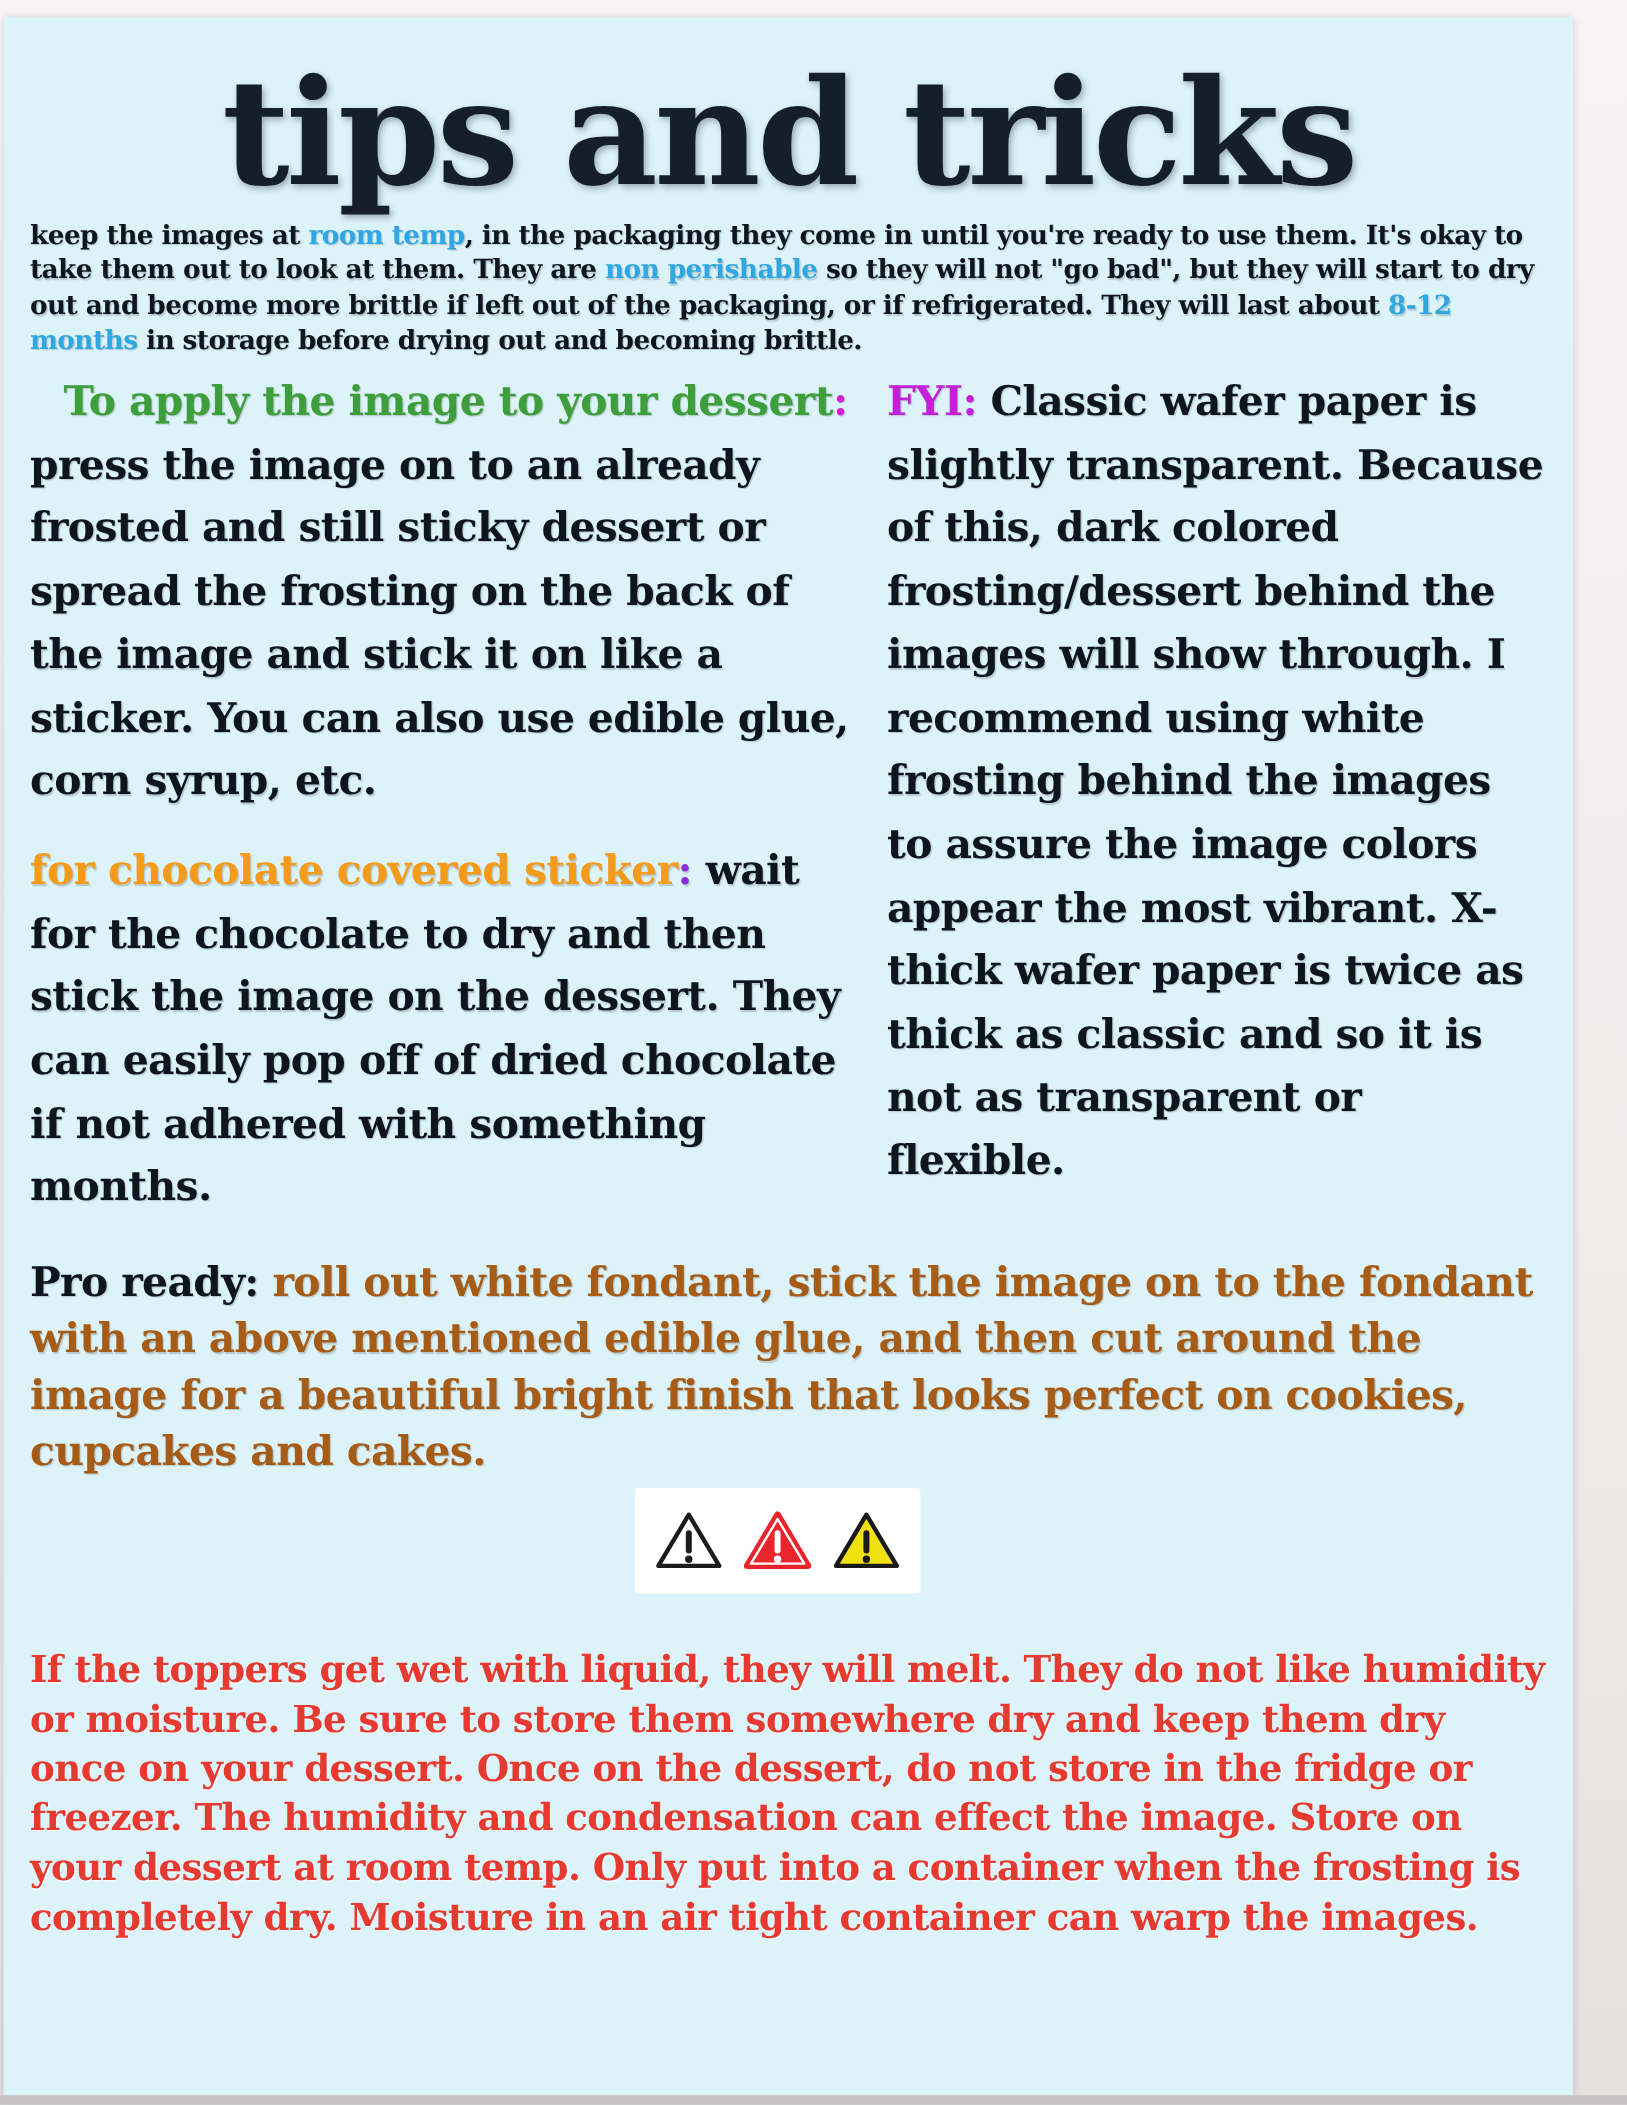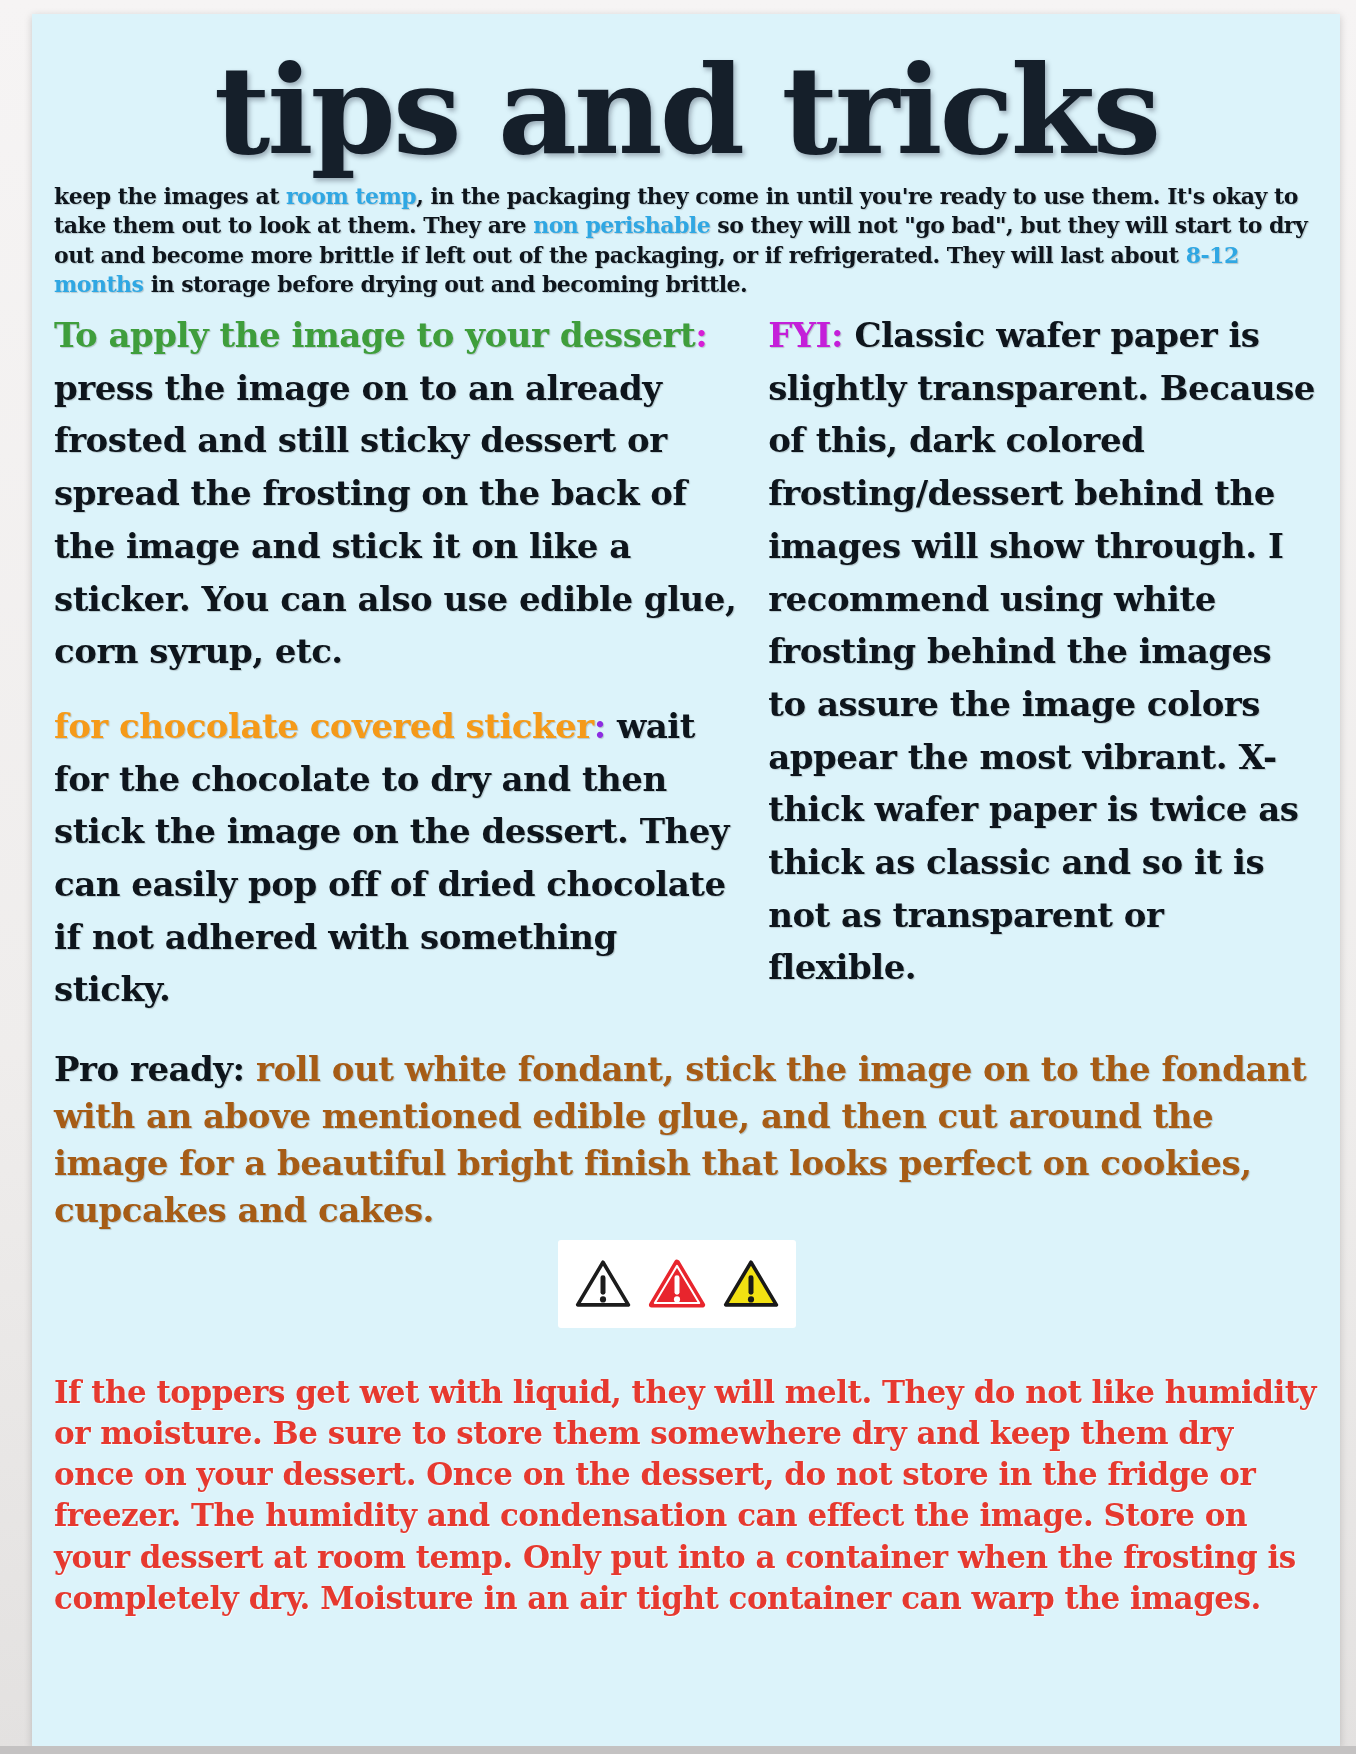--- a/index.html
+++ b/index.html
@@ -10,21 +10,21 @@
   }
   *{margin:0;padding:0;box-sizing:border-box;}
   html,body{width:1356px;height:1754px;}
   body{
     font-family:"DejaVu Serif","Liberation Serif",serif;
     background:linear-gradient(180deg,#f6f4f4 0%,#efedec 60%,#e3e1e0 100%);
     position:relative;overflow:hidden;
   }
   .page{position:absolute;inset:0;}
   .card{
-    position:absolute;left:32px;top:14px;width:1308px;height:1733px;
+    position:absolute;left:3px;top:14px;width:1308px;height:1733px;
     background:var(--card_bg);
     box-shadow:0 2px 8px rgba(0,0,0,0.18);
     padding:0 22px;overflow:hidden;
   }
   .bottom-strip{position:absolute;left:0;top:1746px;width:100%;height:8px;background:var(--strip);}
   .title{
     font-size:122px;font-weight:bold;color:var(--title);text-align:center;
     letter-spacing:-3px;line-height:1.05;margin-top:32px;
     text-shadow:2px 3px 5px rgba(25,35,55,0.35);
   }
@@ -32,21 +32,21 @@
   .intro{
     font-size:22px;line-height:1.33;color:var(--body);
     letter-spacing:-0.5px;margin-top:8px;
     text-shadow:1px 1px 1px rgba(0,0,0,0.18);
   }
   .columns{display:flex;justify-content:space-between;margin-top:10px;}
   .col{font-size:34px;line-height:1.55;letter-spacing:-0.5px;
        text-shadow:1px 1px 1px rgba(0,0,0,0.18);}
   .col.left{width:54%;}
   .col.right{width:43.5%;}
-  .heading-line{display:block;white-space:nowrap;}
+  .heading-line{display:block;white-space:nowrap;margin-left:28px;}
   .block{color:var(--body);}
   .block.choc{margin-top:22px;}
   .pro{
     font-size:34px;line-height:1.38;letter-spacing:-0.5px;margin-top:30px;
     color:var(--body);text-shadow:1px 1px 1px rgba(0,0,0,0.18);
   }
   .warnbox{
     width:238px;height:88px;background:var(--white);border-radius:3px;
     margin:6px 0 0 504px;display:flex;align-items:center;justify-content:center;gap:16px;
   }
@@ -70,21 +70,21 @@
 <div class="page">
   <div class="card">
 
     <h1 class="title">tips and tricks</h1>
 
     <p class="intro"><span class="c-body">keep the images at </span><span class="c-blue">room temp</span><span class="c-body">, in the packaging they come in until you're ready to use them. It's okay to take them out to look at them. They are </span><span class="c-blue">non perishable</span><span class="c-body"> so they will not "go bad", but they will start to dry out and become more brittle if left out of the packaging, or if refrigerated. They will last about </span><span class="c-blue">8-12 months</span><span class="c-body"> in storage before drying out and becoming brittle.</span></p>
 
     <div class="columns">
       <div class="col left">
         <p class="block"><span class="heading-line"><span class="c-green">To apply the image to your dessert</span><span class="c-magenta">:</span></span><span class="c-body">press the image on to an already frosted and still sticky dessert or spread the frosting on the back of the image and stick it on like a sticker. You can also use edible glue, corn syrup, etc.</span></p>
-        <p class="block choc"><span class="c-orange">for chocolate covered sticker</span><span class="c-purple">:</span><span class="c-body"> wait for the chocolate to dry and then stick the image on the dessert. They can easily pop off of dried chocolate if not adhered with something sticky.</span></p>
+        <p class="block choc"><span class="c-orange">for chocolate covered sticker</span><span class="c-purple">:</span><span class="c-body"> wait for the chocolate to dry and then stick the image on the dessert. They can easily pop off of dried chocolate if not adhered with something months.</span></p>
       </div>
       <div class="col right">
         <p class="block"><span class="c-fyi">FYI:</span><span class="c-body"> Classic wafer paper is slightly transparent. Because of this, dark colored frosting/dessert behind the images will show through. I recommend using white frosting behind the images to assure the image colors appear the most vibrant. X-thick wafer paper is twice as thick as classic and so it is not as transparent or flexible.</span></p>
       </div>
     </div>
 
     <p class="pro"><span class="c-body">Pro ready:</span><span class="c-brown"> roll out white fondant, stick the image on to the fondant with an above mentioned edible glue, and then cut around the image for a beautiful bright finish that looks perfect on cookies, cupcakes and cakes.</span></p>
 
     <div class="warnbox">
       <svg viewBox="0 0 64 58">

